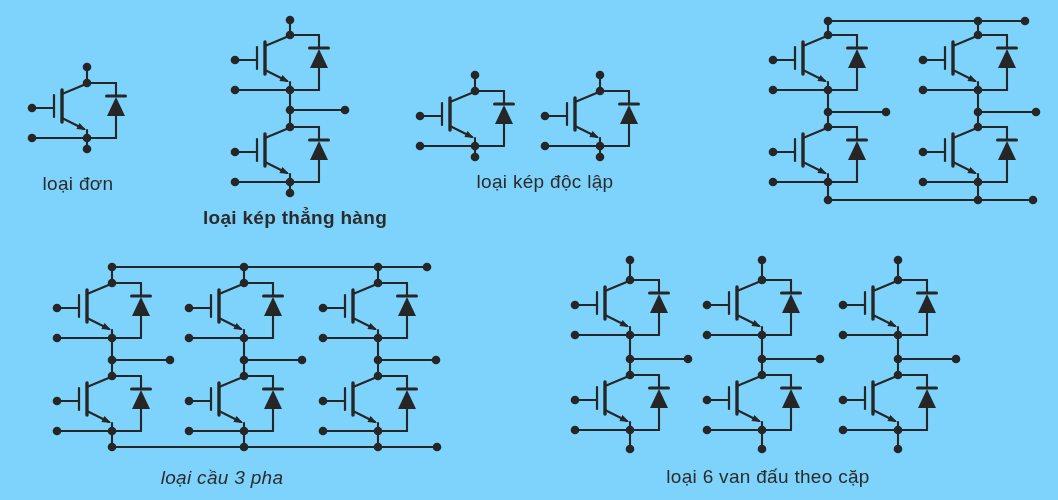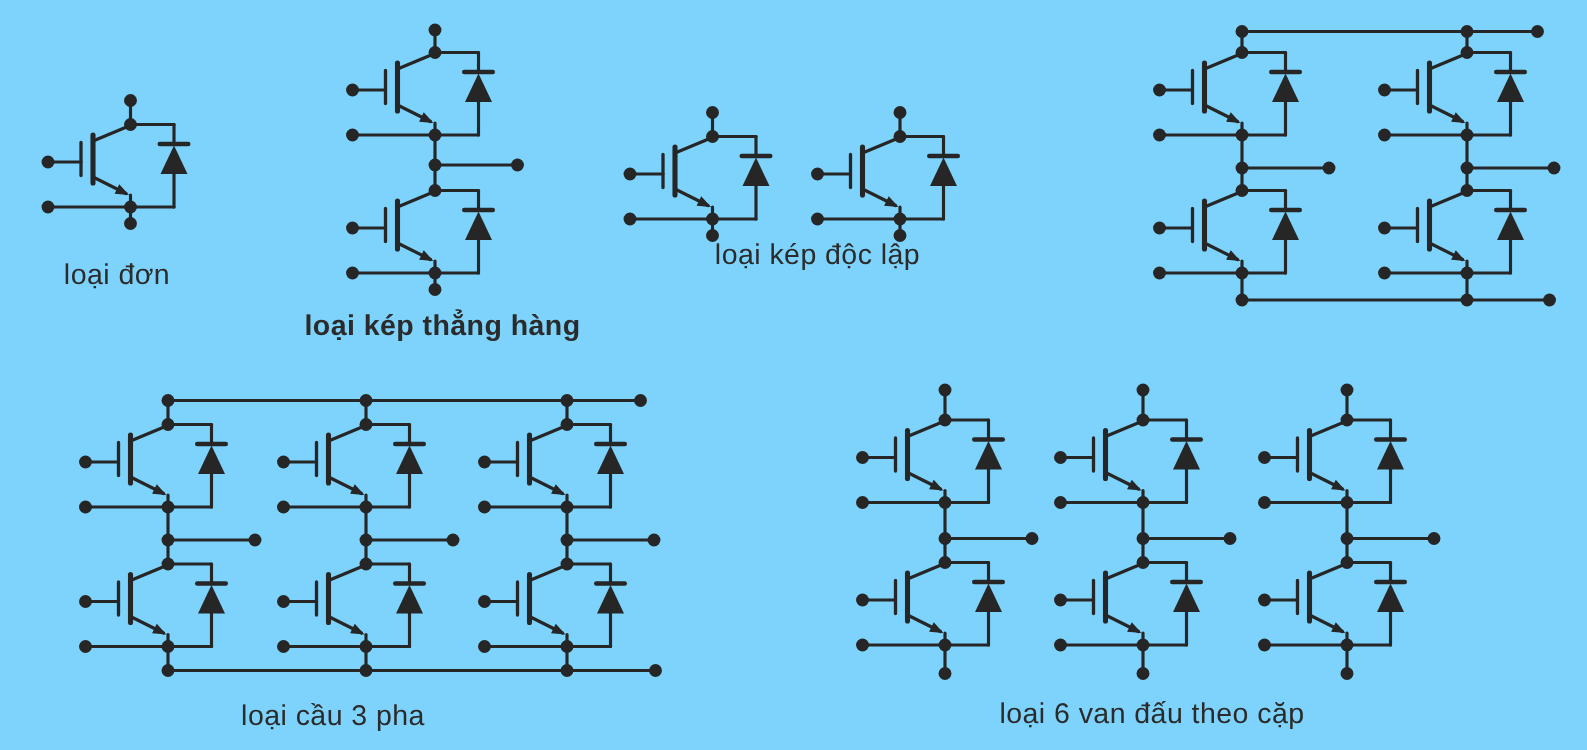--- a/index.html
+++ b/index.html
@@ -15,23 +15,23 @@
     position:absolute;
     width:300px;
     text-align:center;
     font-size:19px;
     letter-spacing:0.3px;
     color:#2b2b2b;
     white-space:nowrap;
   }
   .lbl-single{left:-72px;top:173px;}
   .lbl-dual-inline{left:145px;top:207px;font-weight:bold;}
-  .lbl-dual-independent{left:395px;top:160px;text-align:center;}
+  .lbl-dual-independent{left:395px;top:171px;text-align:center;}
   .lbl-bridge-1pha{left:692px;top:215px;}
-  .lbl-bridge-3pha{left:72px;top:467px;}
+  .lbl-bridge-3pha{left:72px;top:467px;font-style:italic;}
   .lbl-sixpack{left:618px;top:466px;text-align:center;}
 </style>
 </head>
 <body>
 
 <div id="canvas">
   <svg id="circuit-layer" width="1058" height="500" viewBox="0 0 1058 500">
       <g>
         <circle cx="87" cy="67" r="4.3" fill="#262626"></circle>
         <line x1="87" y1="67" x2="87" y2="83" stroke="#262626" stroke-width="2.1" stroke-linecap="round"></line>

